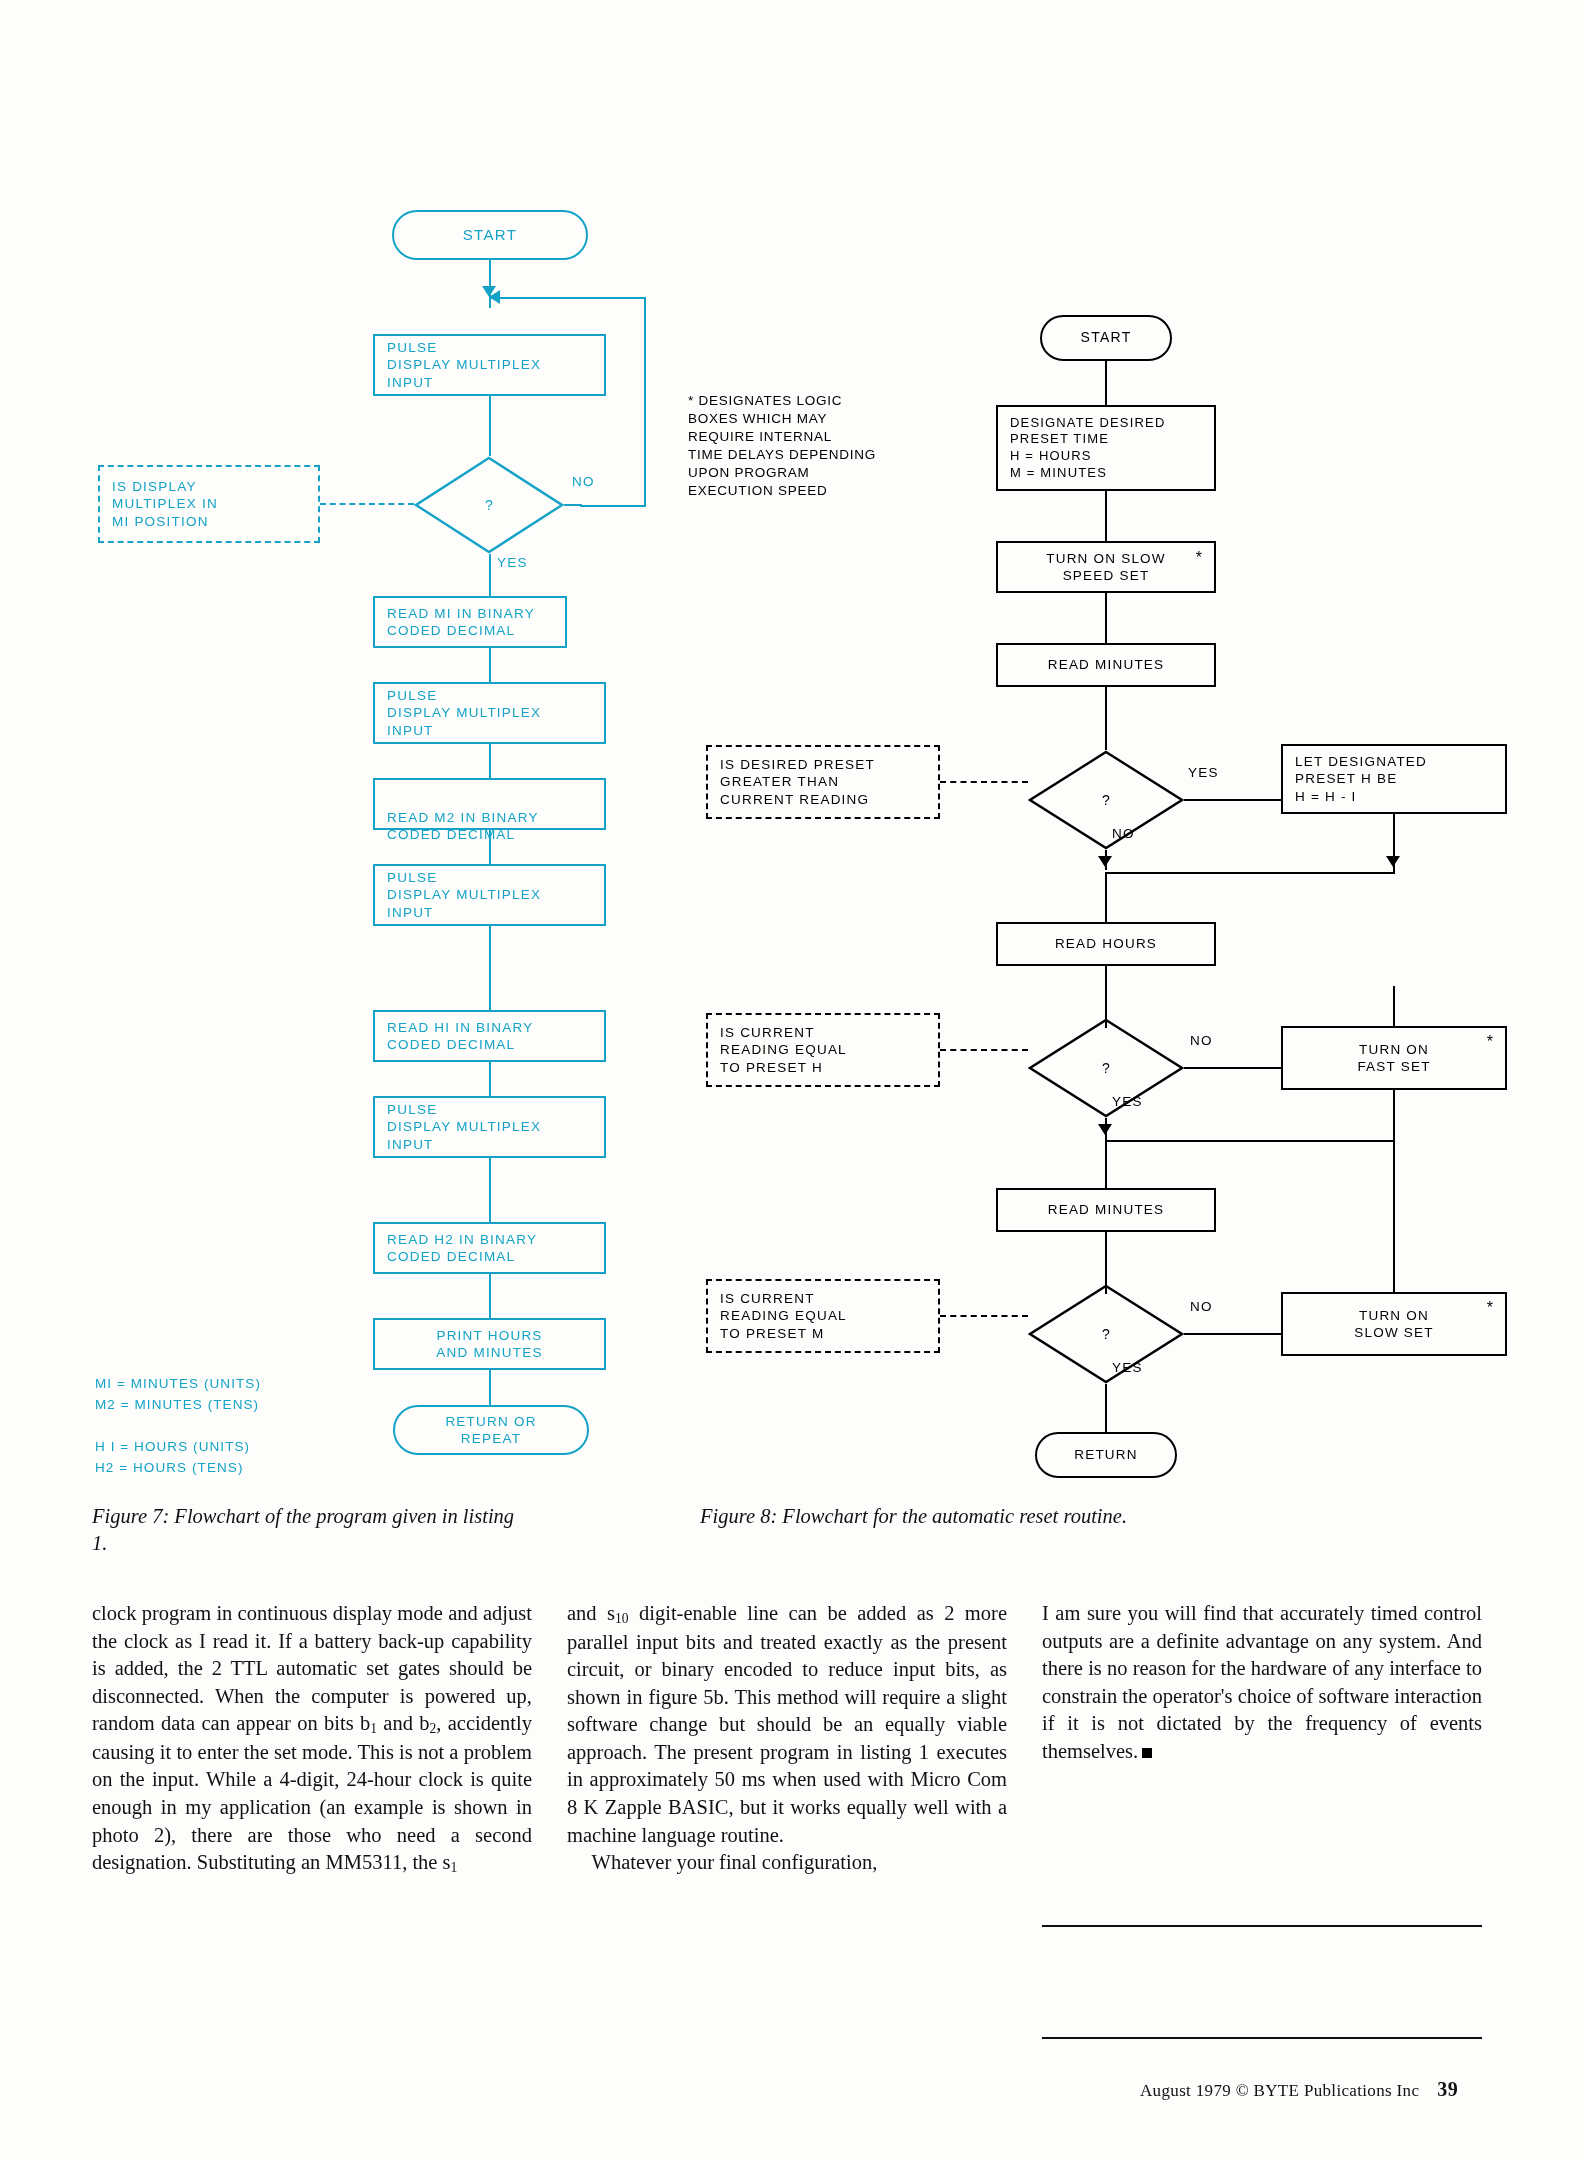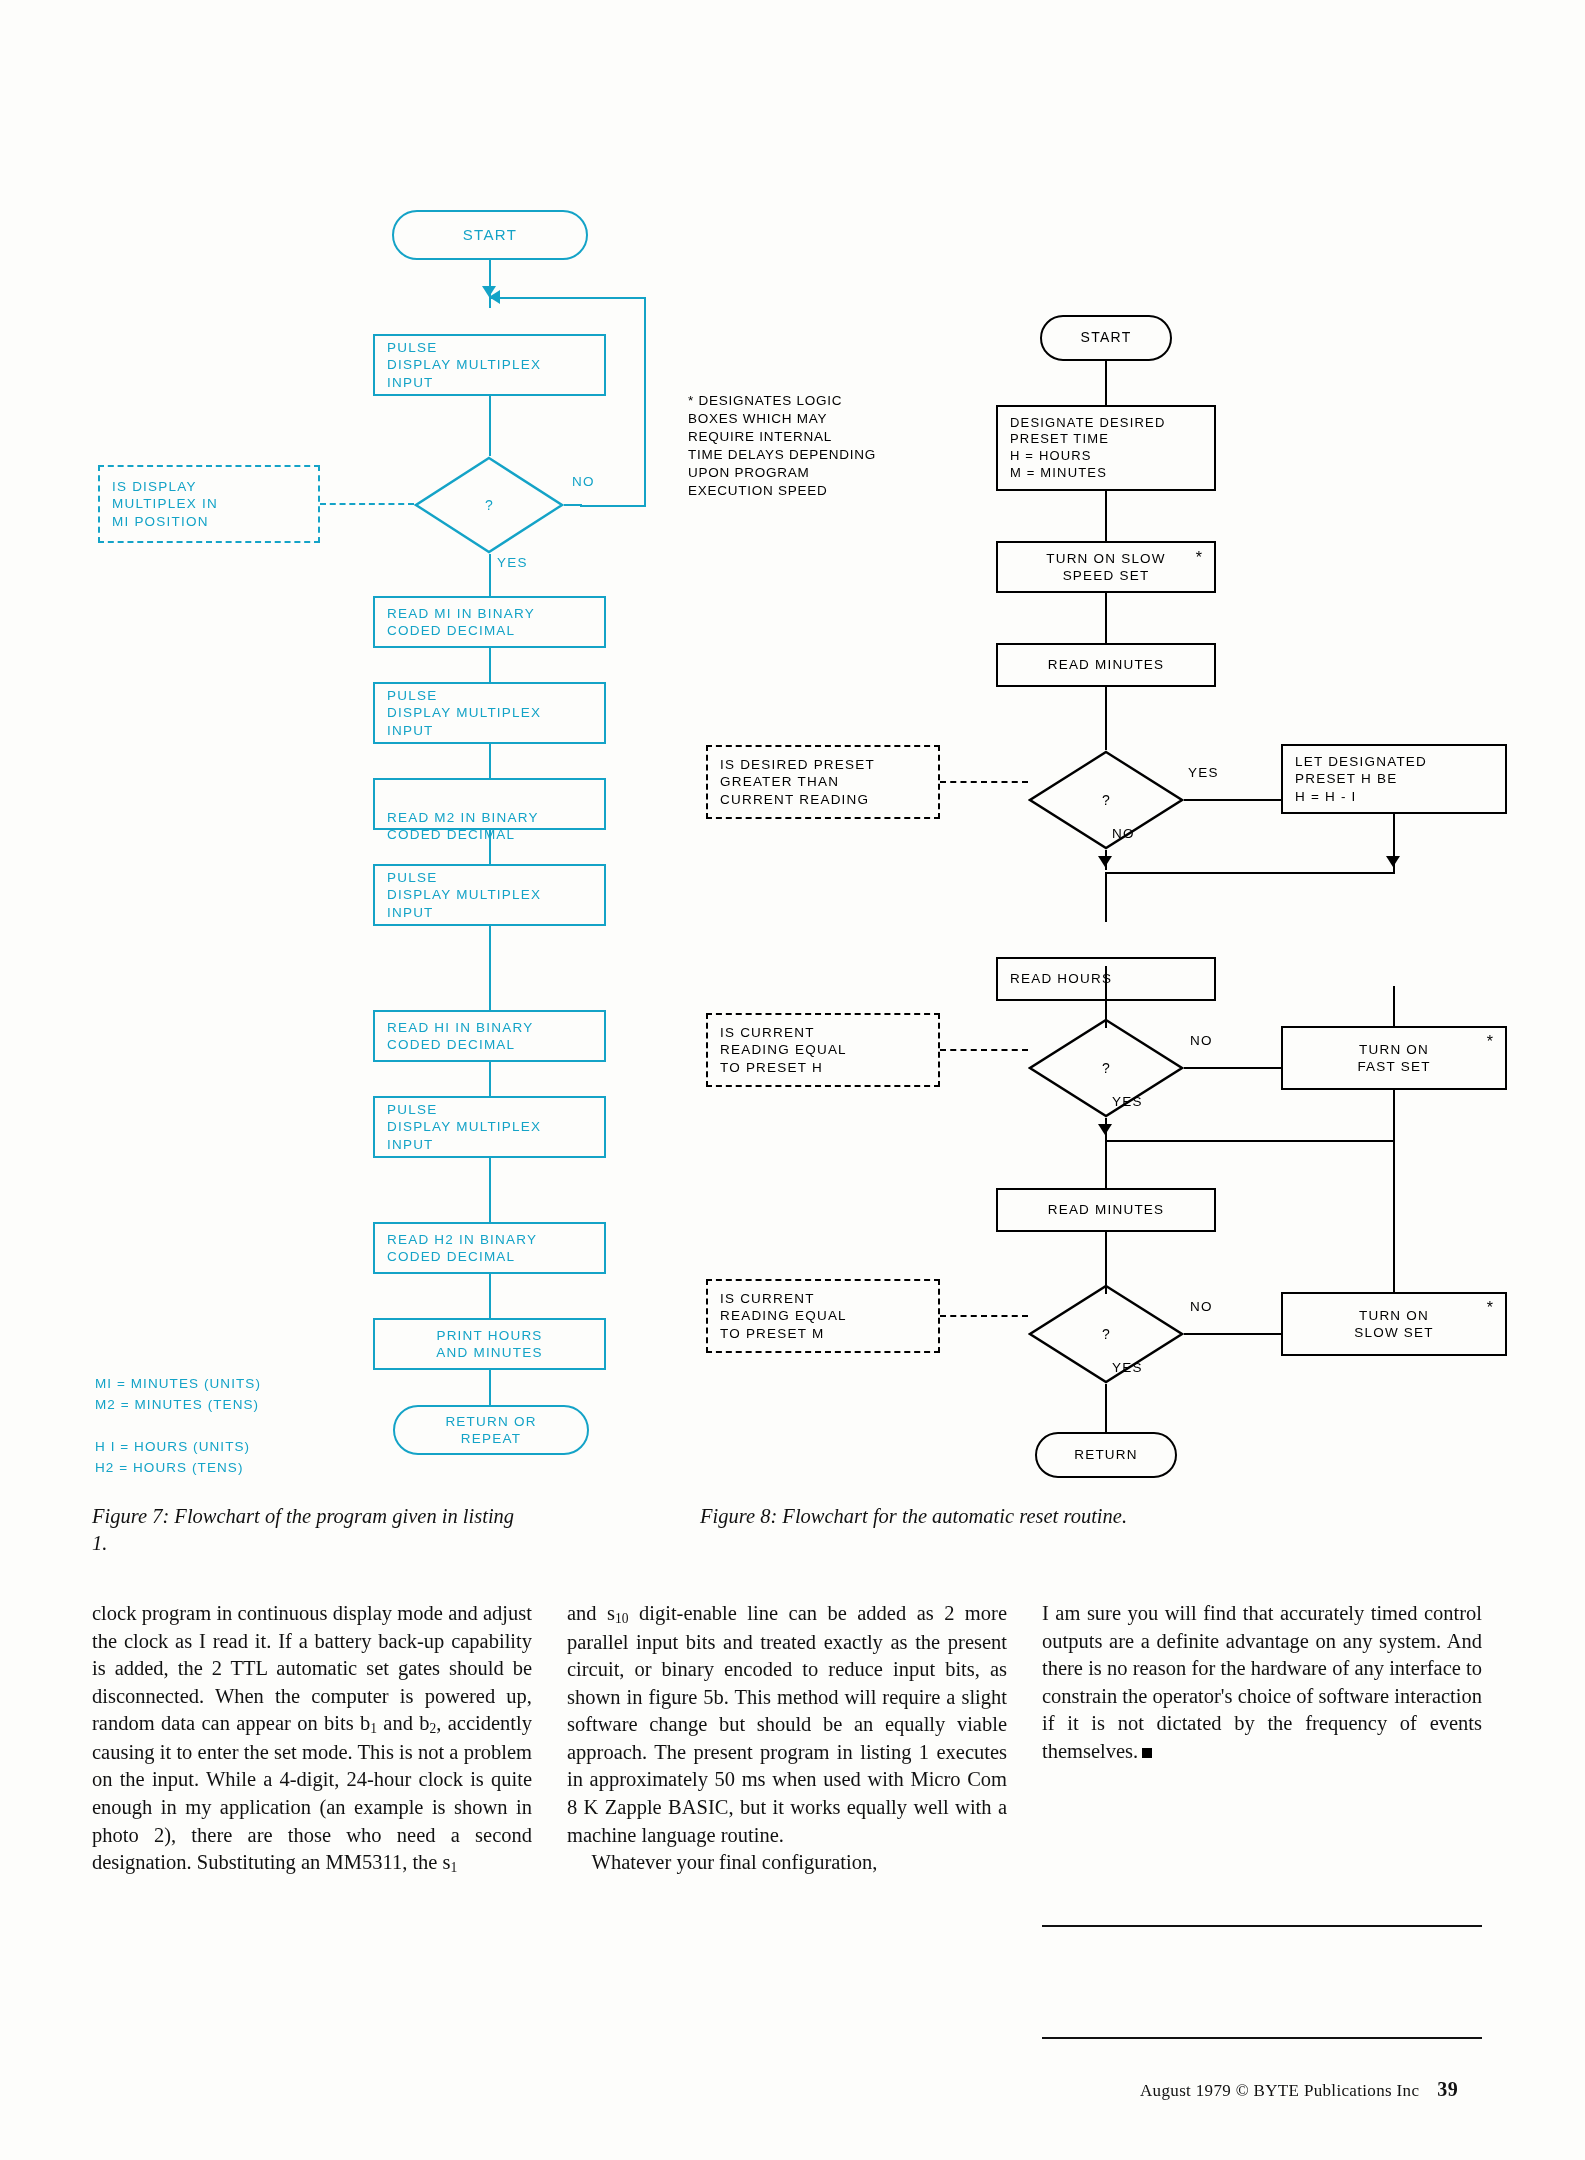--- a/index.html
+++ b/index.html
@@ -110,21 +110,21 @@
     <div class="ln lnv" style="left:489px;top:554px;height:42px;"></div>
 
     <div class="node dash" style="left:98px;top:465px;width:222px;height:78px;">
       <span class="txt" style="font-size:13.5px;">IS DISPLAY
 MULTIPLEX IN
 MI POSITION</span>
     </div>
     <div style="position:absolute;left:320px;top:503px;width:94px;height:0;
                 border-top:2px dashed #14a3c7;"></div>
 
-    <div class="node box" style="left:373px;top:596px;width:233px;height:52px;">
+    <div class="node box" style="left:373px;top:596px;width:194px;height:52px;">
       <span class="txt" style="font-size:13.5px;">READ MI IN BINARY
 CODED DECIMAL</span>
     </div>
     <div class="ln lnv" style="left:489px;top:648px;height:34px;"></div>
 
     <div class="node box" style="left:373px;top:682px;width:233px;height:62px;">
       <span class="txt" style="font-size:13.5px;">PULSE
 DISPLAY MULTIPLEX
 INPUT</span>
     </div>
@@ -241,21 +241,21 @@
 H = H - I</span>
     </div>
 
     <div class="ln lnv" style="left:1105px;top:850px;height:20px;background:#000;"></div>
     <div class="arw down" style="left:1098px;top:856px;border-top-color:#000;"></div>
     <div class="ln lnv" style="left:1393px;top:814px;height:58px;background:#000;"></div>
     <div class="arw down" style="left:1386px;top:856px;border-top-color:#000;"></div>
     <div class="ln lnh" style="left:1105px;top:872px;width:290px;background:#000;"></div>
     <div class="ln lnv" style="left:1105px;top:872px;height:50px;background:#000;"></div>
 
-    <div class="node box" style="left:996px;top:922px;width:220px;height:44px;justify-content:flex-start;margin-top:35px;">
+    <div class="node box" style="left:996px;top:922px;width:220px;height:44px;justify-content:center;">
       <span class="txt" style="font-size:13.5px;">READ HOURS</span>
     </div>
     <div class="ln lnv" style="left:1105px;top:966px;height:62px;background:#000;"></div>
 
     <div class="diamond" style="left:1028px;top:1018px;width:156px;height:100px;">
       <svg class="dshape" viewBox="0 0 156 100" preserveAspectRatio="none">
         <polygon points="78,2 154,50 78,98 2,50" fill="none" stroke="#000" stroke-width="2.4"></polygon>
       </svg>
       <div class="qm" style="color:#000;font-size:14px;">?</div>
     </div>

